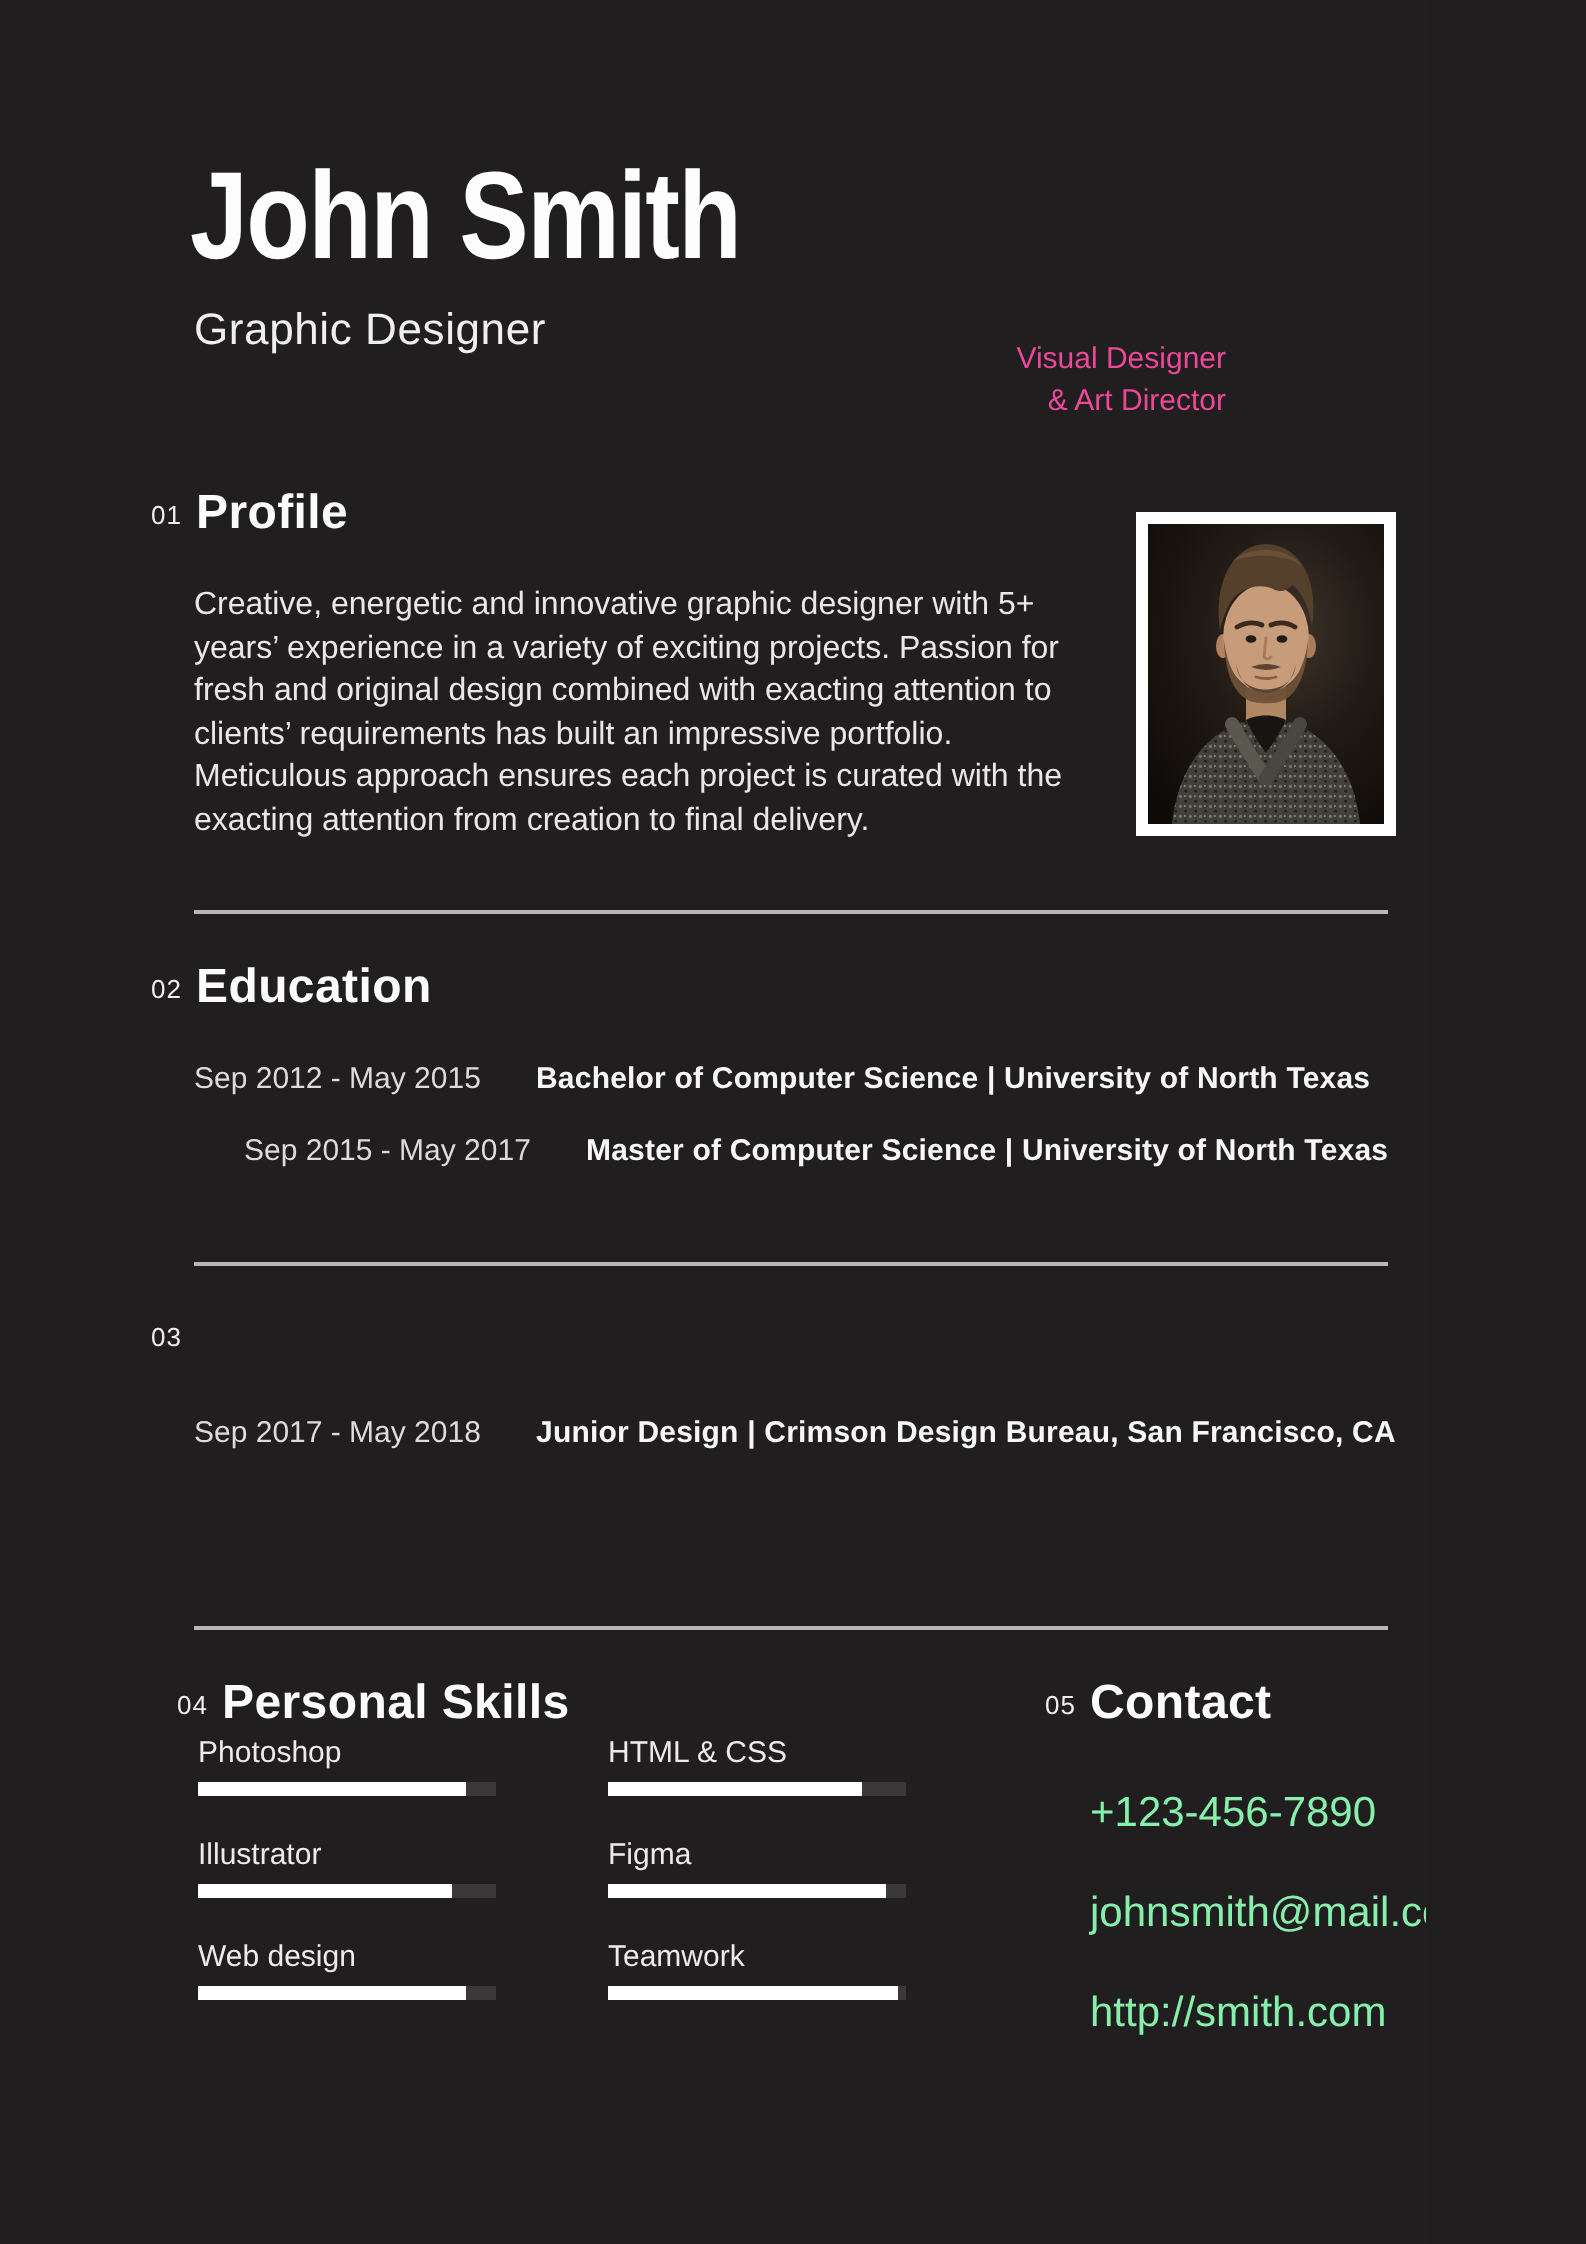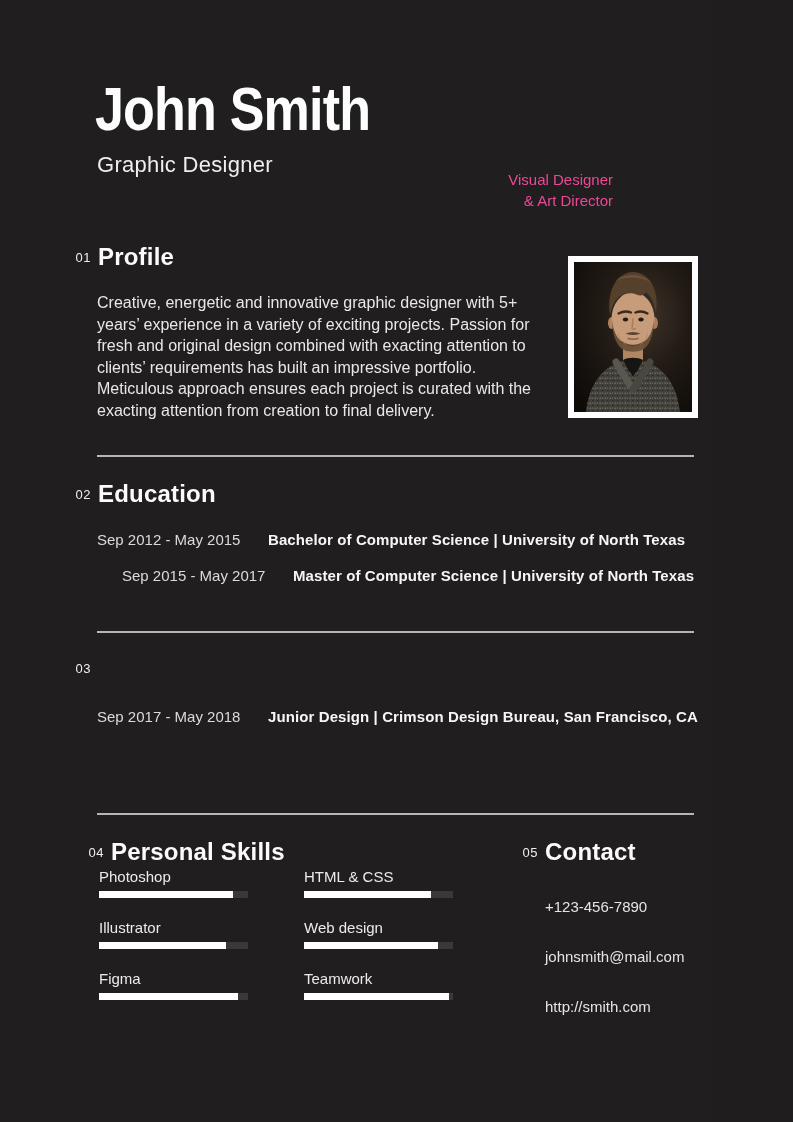--- a/index.html
+++ b/index.html
@@ -159,22 +159,22 @@
     background: #ffffff;
   }
 
   
   .contact-list {
     position: absolute;
     left: 545px;
     top: 898px;
   }
   .contact-item {
-    font-size: 15px;
-    color: #e5e5e5;
+    font-size: 21px;
+    color: #86efac;
     line-height: 18px;
     margin-bottom: 32px;
     white-space: nowrap;
   }
 </style>
 </head>
 <body>
 
 <div class="page">
 
@@ -285,29 +285,29 @@
         <div class="skill-fill" style="width: 85%;"></div>
       </div>
     </div>
     <div class="skill">
       <div class="skill-label">Illustrator</div>
       <div class="skill-track">
         <div class="skill-fill" style="width: 85%;"></div>
       </div>
     </div>
     <div class="skill">
+      <div class="skill-label">Figma</div>
+      <div class="skill-track">
+        <div class="skill-fill" style="width: 93%;"></div>
+      </div>
+    </div>
+    <div class="skill">
       <div class="skill-label">Web design</div>
       <div class="skill-track">
         <div class="skill-fill" style="width: 90%;"></div>
-      </div>
-    </div>
-    <div class="skill">
-      <div class="skill-label">Figma</div>
-      <div class="skill-track">
-        <div class="skill-fill" style="width: 93%;"></div>
       </div>
     </div>
     <div class="skill">
       <div class="skill-label">Teamwork</div>
       <div class="skill-track">
         <div class="skill-fill" style="width: 97%;"></div>
       </div>
     </div>
   </div>
 

